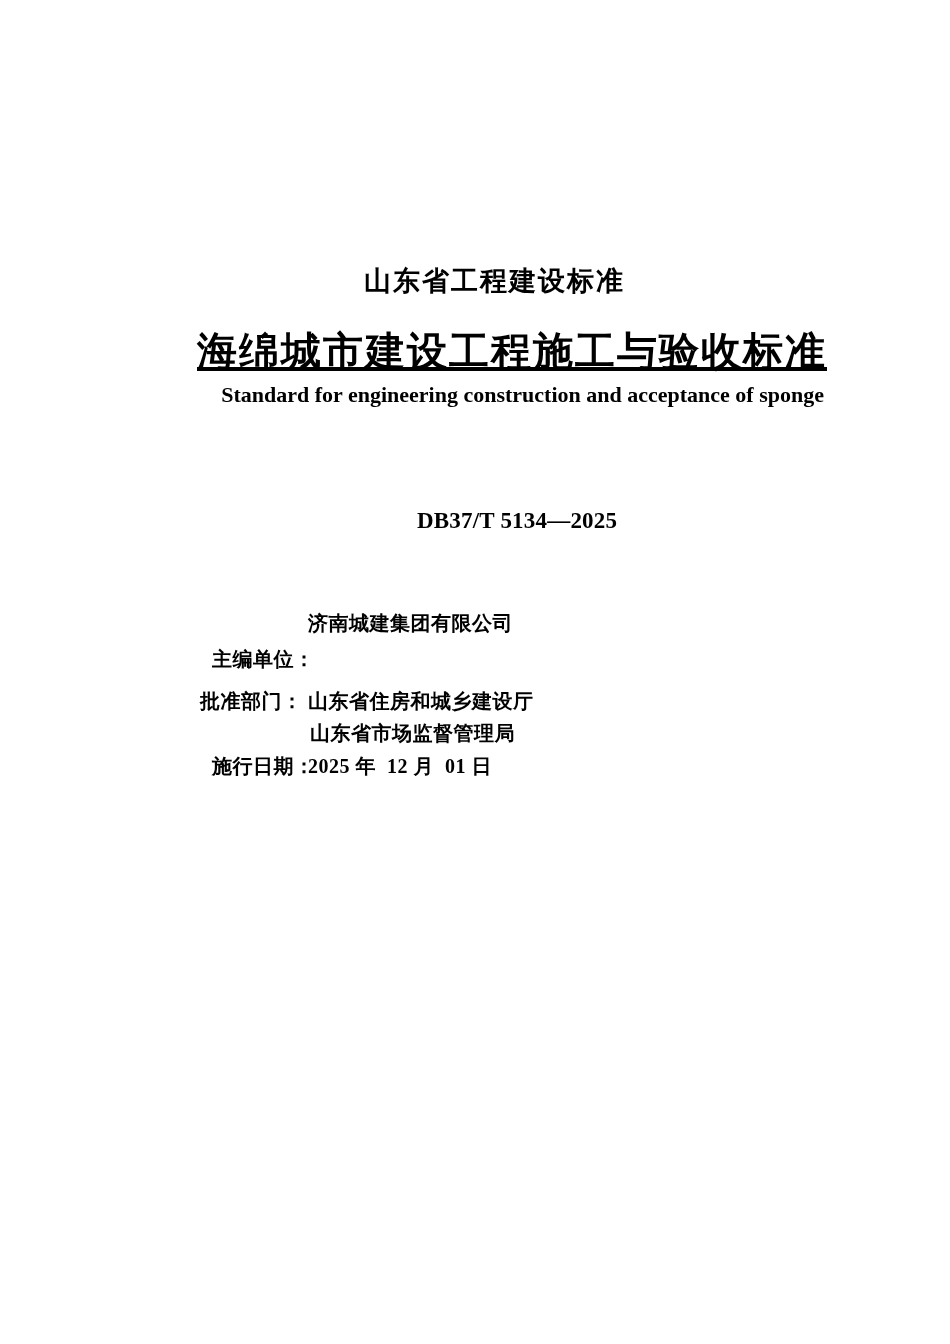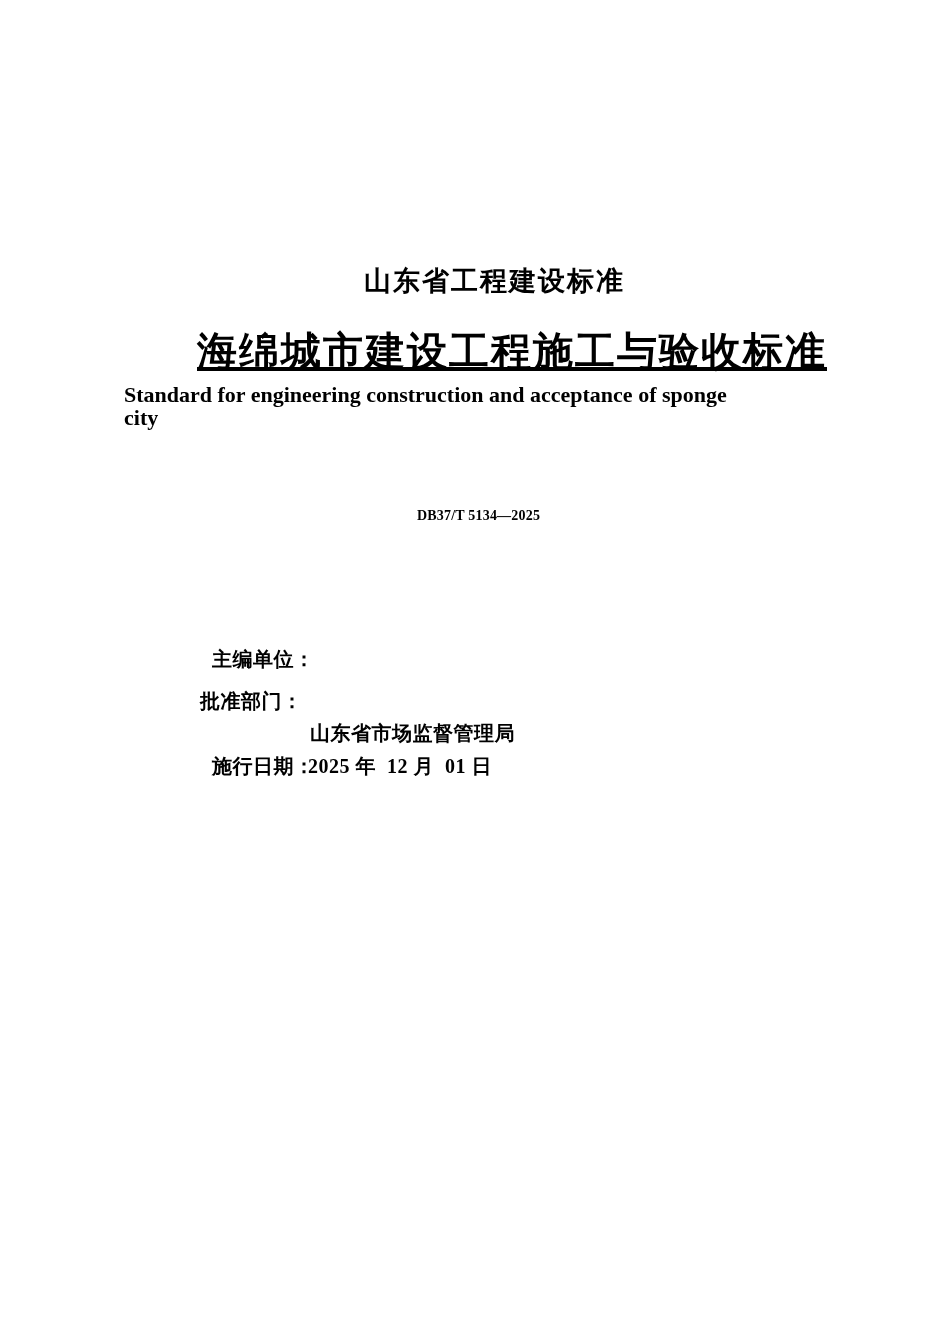--- a/index.html
+++ b/index.html
@@ -32,30 +32,31 @@
     font-size: 40px;
     font-weight: bold;
     letter-spacing: 2px;
     font-family: "Liberation Serif", serif;
     text-decoration: underline;
   }
   .doc-title-en {
     right: 126px;
     top: 383px;
     width: 700px;
+    text-align: right;
     font-size: 22px;
     font-weight: bold;
     line-height: 23px;
     font-family: "Liberation Serif", serif;
     white-space: normal;
   }
   .standard-number {
     left: 417px;
     top: 508px;
-    font-size: 14px;
+    font-size: 23px;
     font-weight: bold;
     letter-spacing: 0.2px;
     font-family: "Liberation Serif", serif;
   }
   .record-number {
     left: 302px;
     top: 548px;
     font-size: 19px;
     font-weight: bold;
   }
@@ -83,30 +84,31 @@
 <body>
 
 <div class="page">
 
   <div class="abs doc-category">山东省工程建设标准</div>
 
   <div class="abs doc-title-zh">海绵城市建设工程施工与验收标准</div>
 
   <div class="abs doc-title-en">
     <div>Standard for engineering construction and acceptance of sponge</div>
-    <div>city</div>
   </div>
 
   <div class="abs standard-number">DB37/T 5134—2025</div>
 
 
   <div class="abs info-text" style="left:212px; top:610px;margin-top:36px;">主编单位：</div>
+  <div class="abs info-text" style="left:308px; top:610px;">济南城建集团有限公司</div>
 
 
   <div class="abs info-text" style="left:200px; top:688px;">批准部门：</div>
+  <div class="abs info-text" style="left:308px; top:688px;">山东省住房和城乡建设厅</div>
 
   <div class="abs info-text" style="left:310px; top:720px;font-family:Liberation Mono, monospace;">山东省市场监督管理局</div>
 
   <div class="abs info-text" style="left:212px; top:753px;">施行日期：</div>
   <div class="abs info-text pre" style="left:308px; top:753px;">2025 年  12 月  01 日</div>
 
   <div class="abs footer-line">
     <span>2025</span><span class="city">济南</span>
   </div>
 

